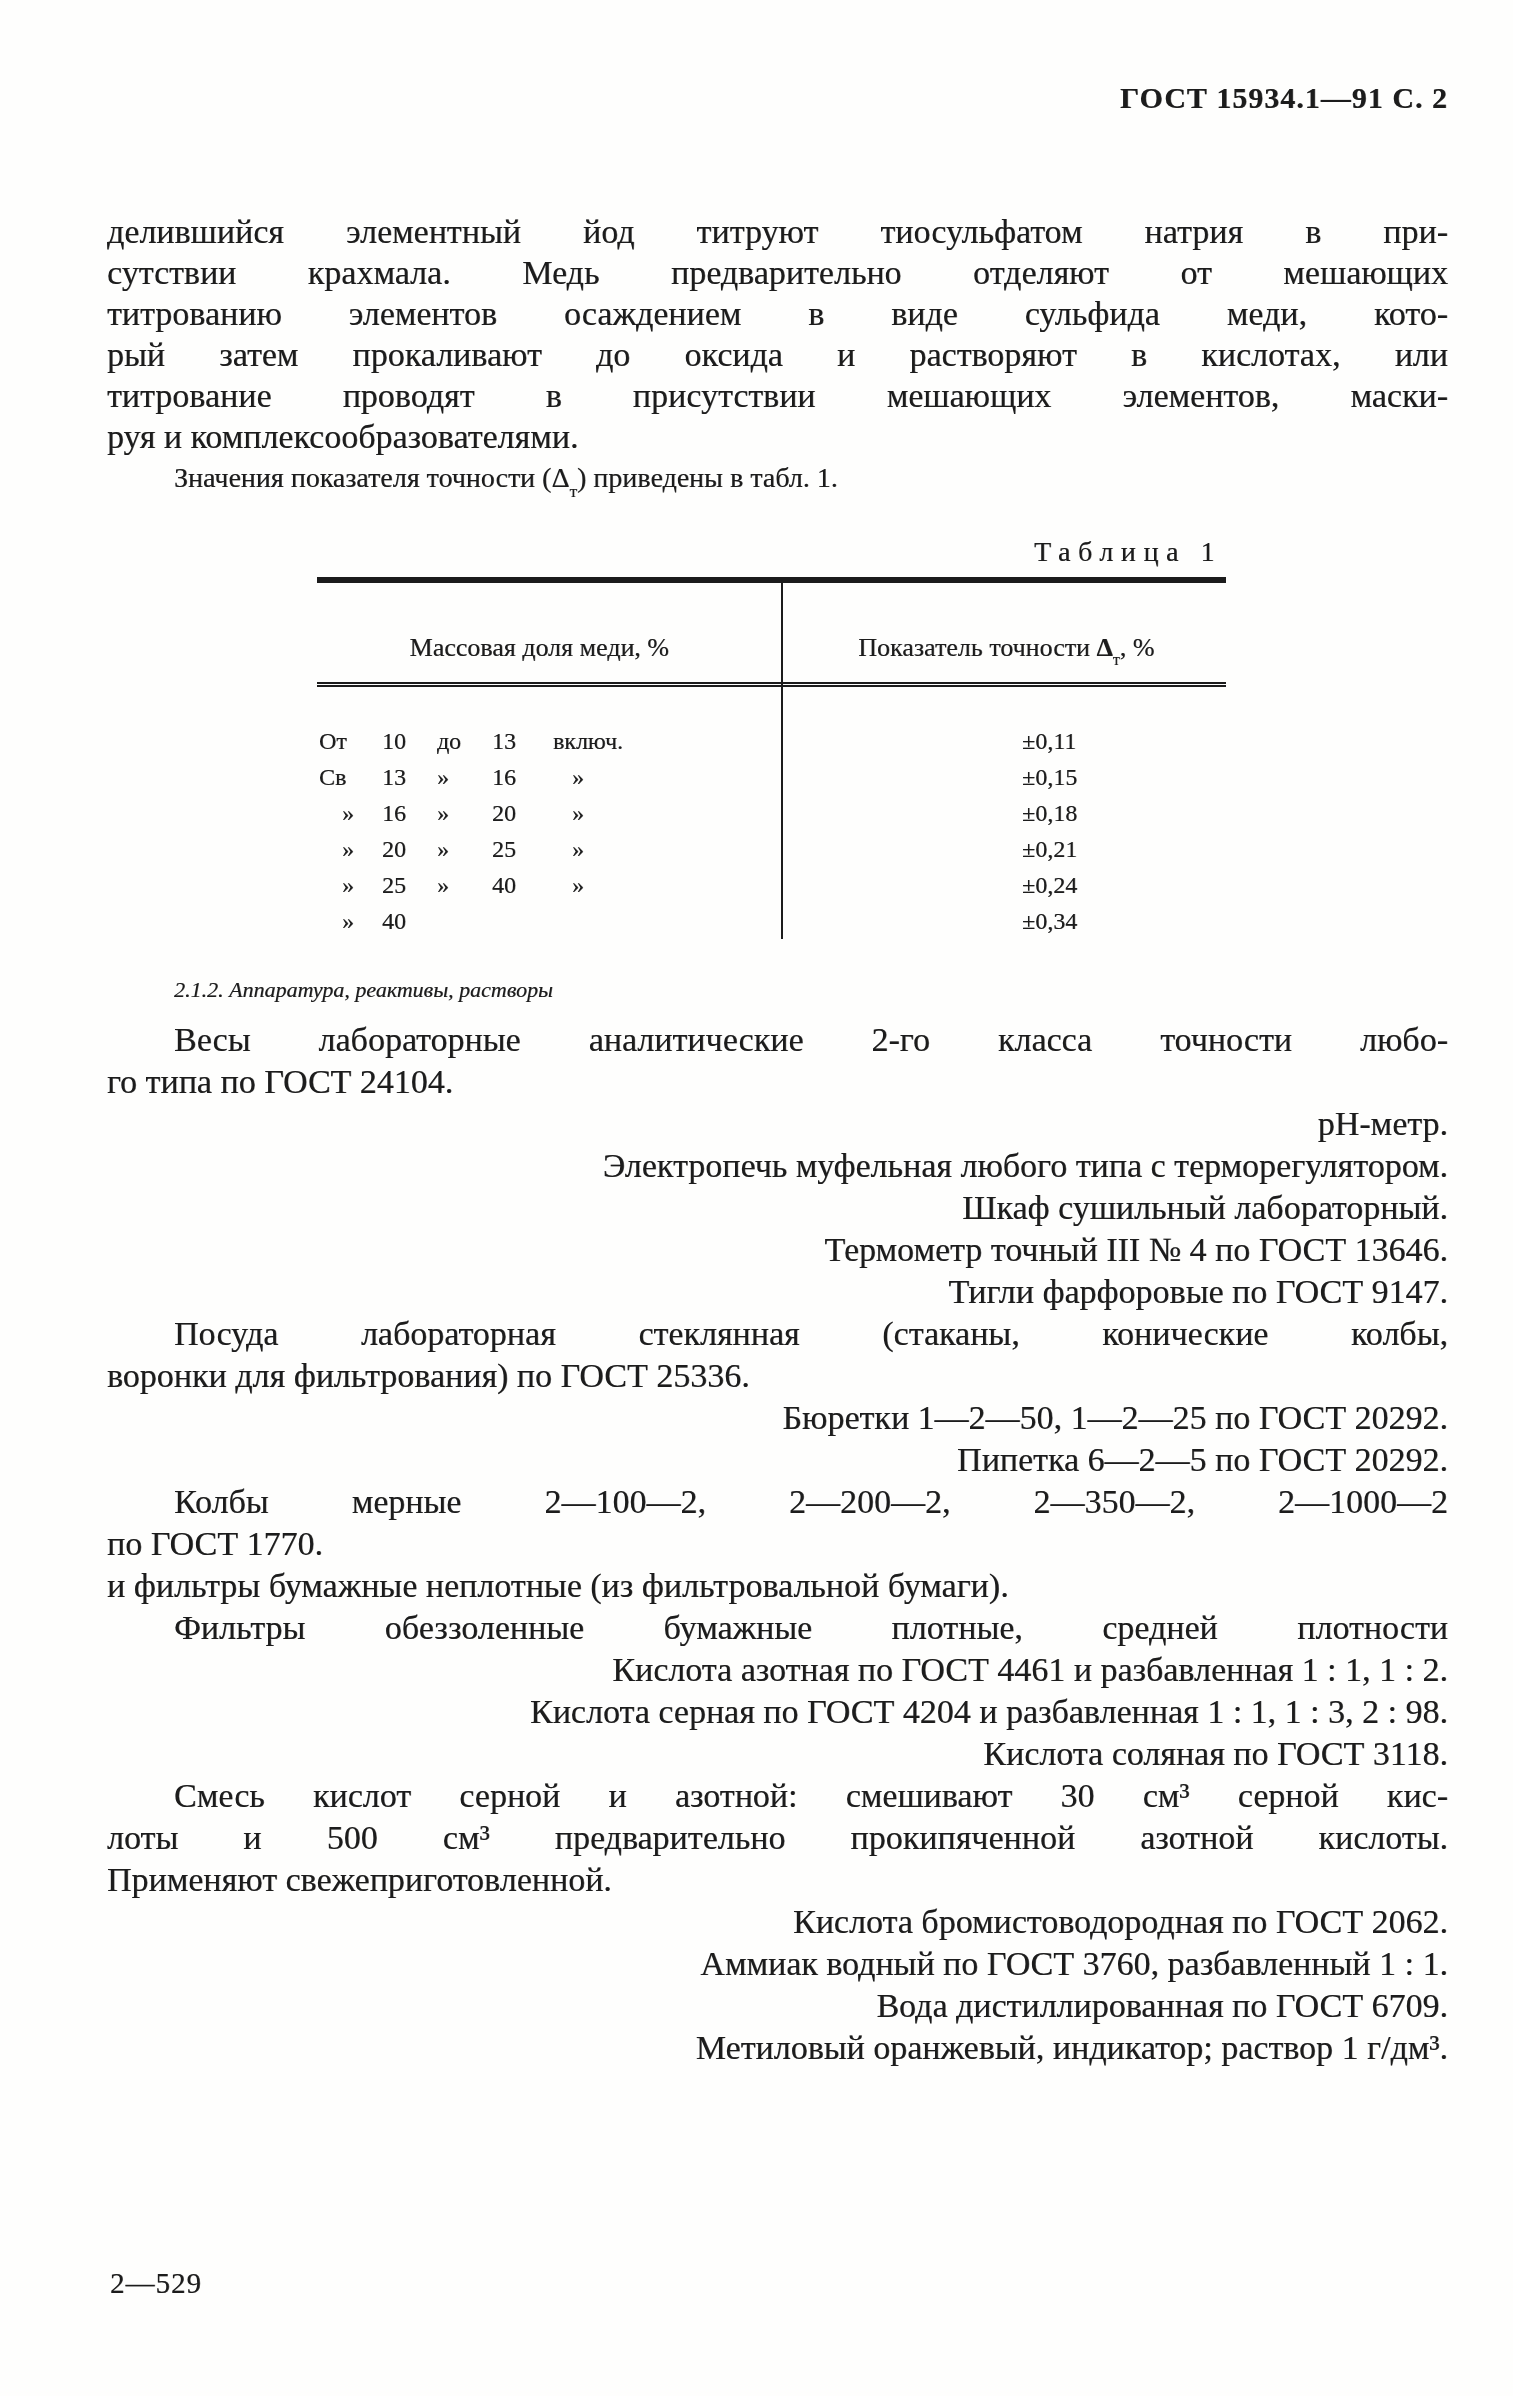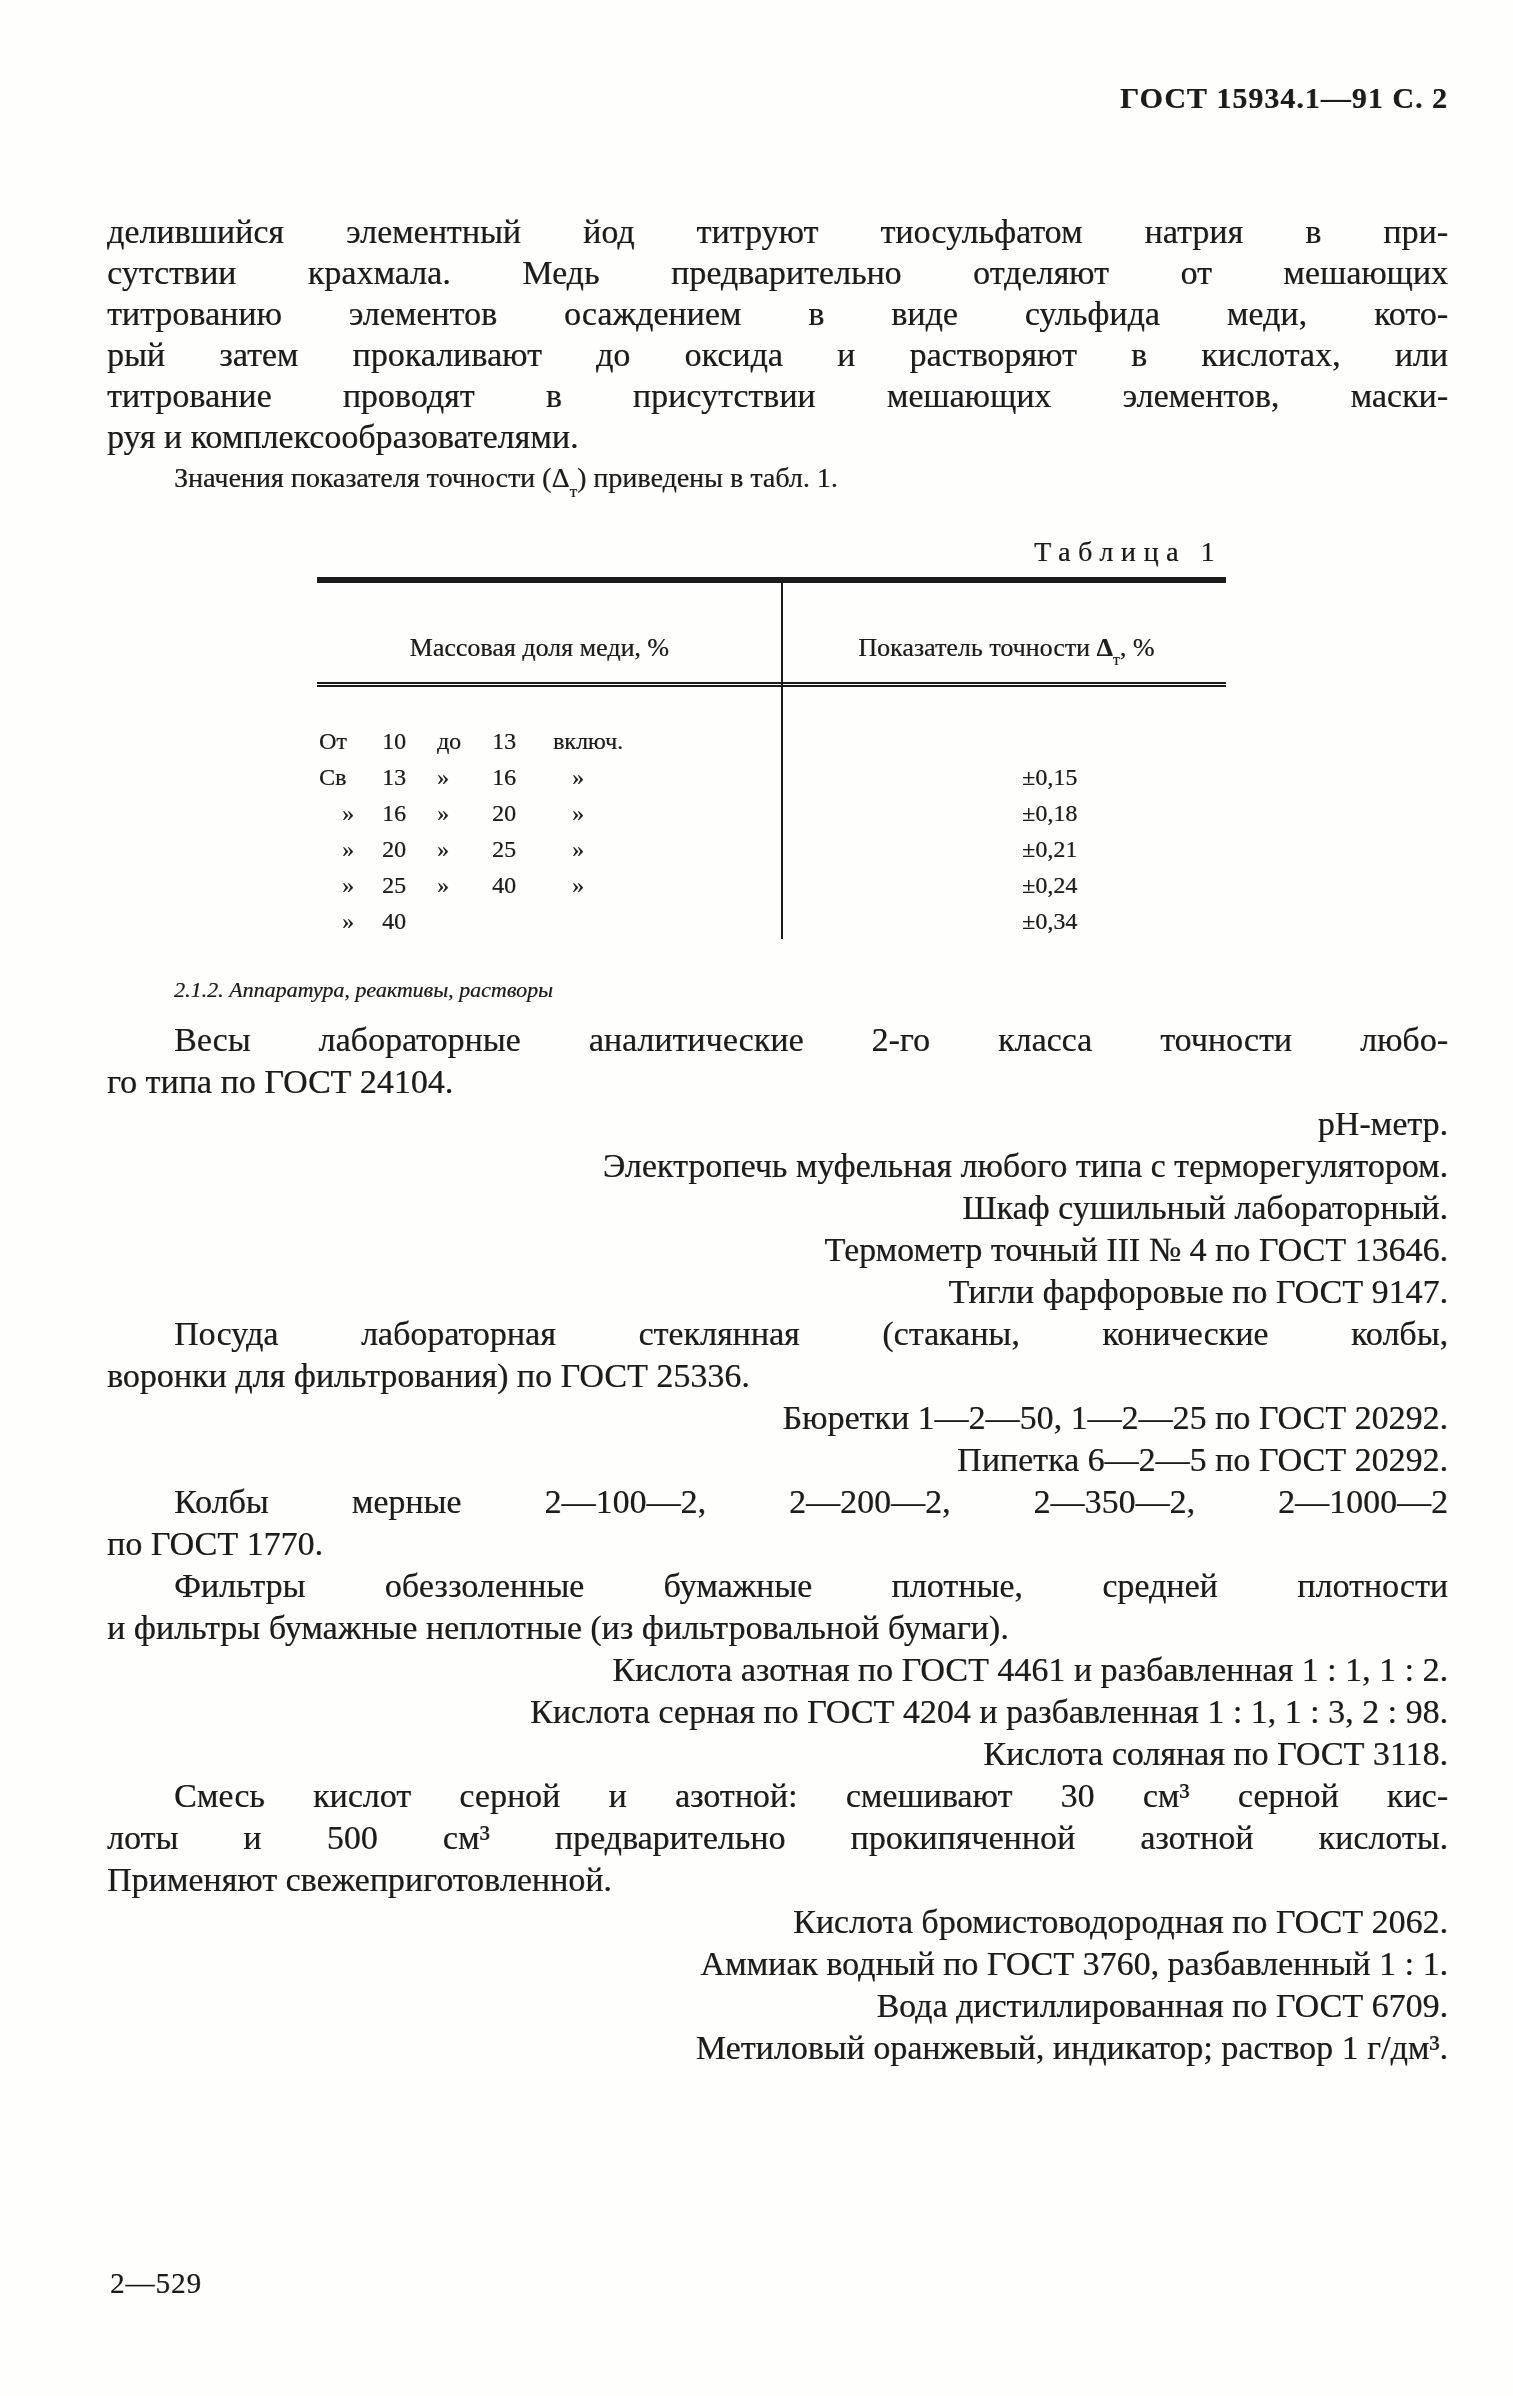--- a/index.html
+++ b/index.html
@@ -77,20 +77,21 @@
     <div class="tbl">
       <div class="vline"></div>
       <div class="thead">
         <div class="hc1">Массовая доля меди, %</div>
         <div class="hc2"><span>Показатель точности </span><span class="delta">Δ</span><sub class="subs">т</sub><span>, %</span></div>
       </div>
       <div class="drule"></div>
       <div class="tbody">
           <div class="trow">
             <div class="tc1"><span class="rc rc0">От</span><span class="rc rc1">10</span><span class="rc rc2">до</span><span class="rc rc3">13</span><span class="rc rc4">включ.</span></div>
+            <div class="tc2">±0,11</div>
           </div>
           <div class="trow">
             <div class="tc1"><span class="rc rc0">Св</span><span class="rc rc1">13</span><span class="rc rc2 guillemet">»</span><span class="rc rc3">16</span><span class="rc rc4 guillemet">»</span></div>
             <div class="tc2">±0,15</div>
           </div>
           <div class="trow">
             <div class="tc1"><span class="rc rc0 guillemet">»</span><span class="rc rc1">16</span><span class="rc rc2 guillemet">»</span><span class="rc rc3">20</span><span class="rc rc4 guillemet">»</span></div>
             <div class="tc2">±0,18</div>
           </div>
           <div class="trow">
@@ -139,22 +140,22 @@
         <div class="line line-last first">Бюретки 1—2—50, 1—2—25 по ГОСТ 20292.</div>
       </div>
       <div class="item">
         <div class="line line-last first">Пипетка 6—2—5 по ГОСТ 20292.</div>
       </div>
       <div class="item">
         <div class="line line-just first">Колбы мерные 2—100—2, 2—200—2, 2—350—2, 2—1000—2</div>
         <div class="line line-last">по ГОСТ 1770.</div>
       </div>
       <div class="item">
+        <div class="line line-last">и фильтры бумажные неплотные (из фильтровальной бумаги).</div>
         <div class="line line-just first">Фильтры обеззоленные бумажные плотные, средней плотности</div>
-        <div class="line line-last">и фильтры бумажные неплотные (из фильтровальной бумаги).</div>
       </div>
       <div class="item">
         <div class="line line-last first">Кислота азотная по ГОСТ 4461 и разбавленная 1 : 1, 1 : 2.</div>
       </div>
       <div class="item">
         <div class="line line-last first">Кислота серная по ГОСТ 4204 и разбавленная 1 : 1, 1 : 3, 2 : 98.</div>
       </div>
       <div class="item">
         <div class="line line-last first">Кислота соляная по ГОСТ 3118.</div>
       </div>

